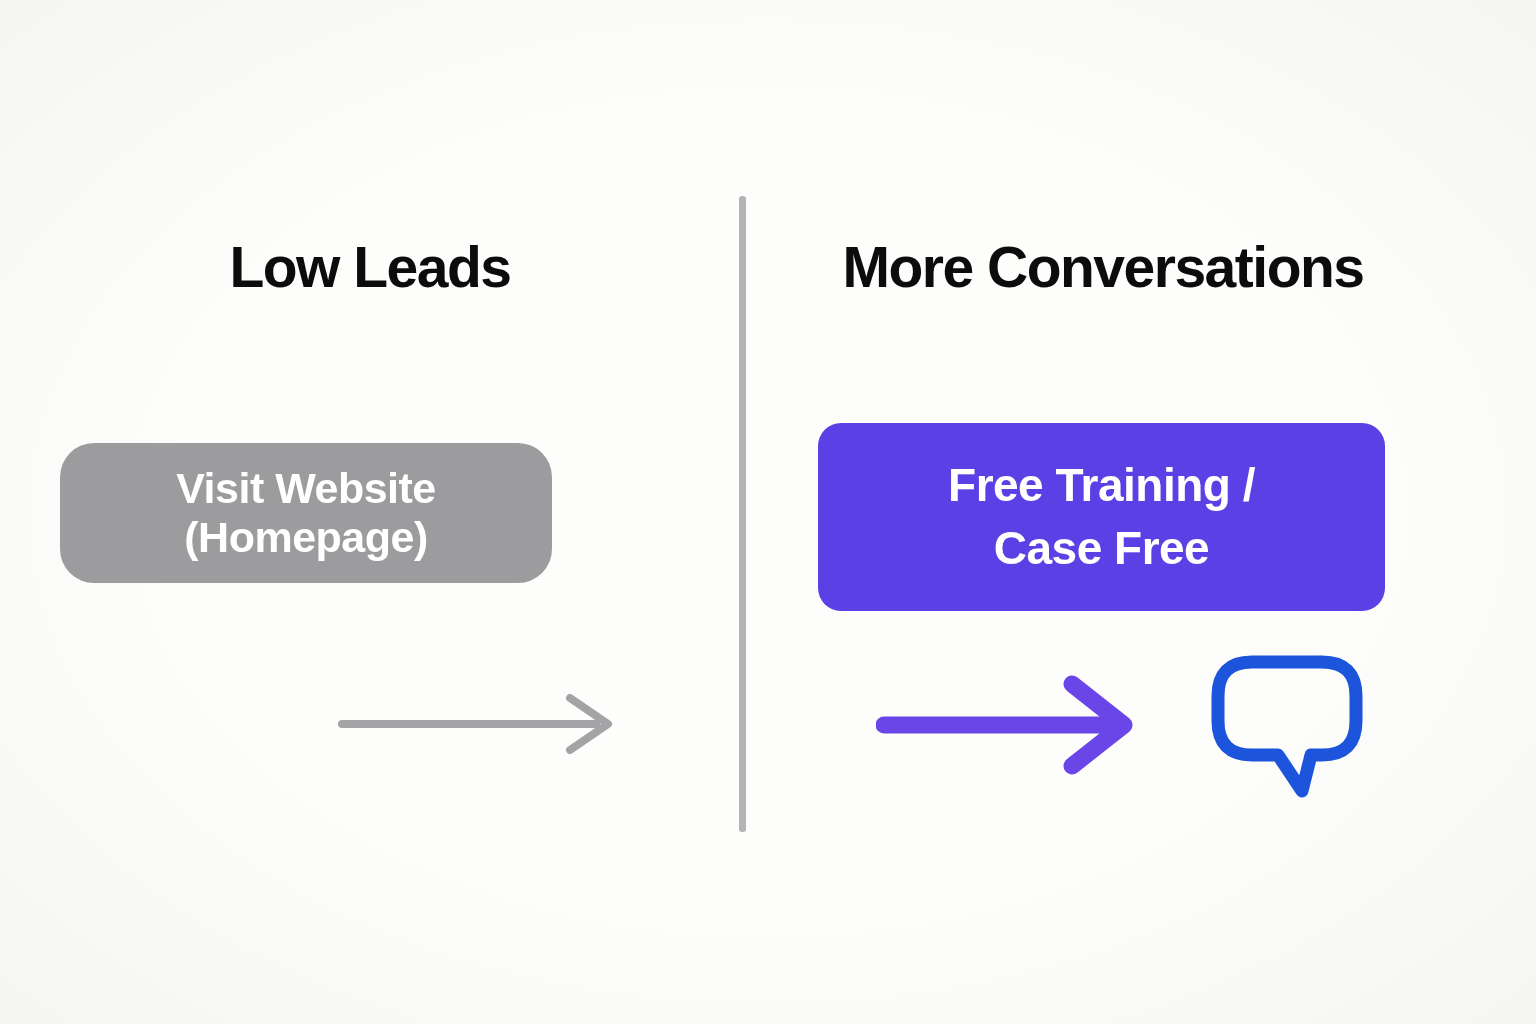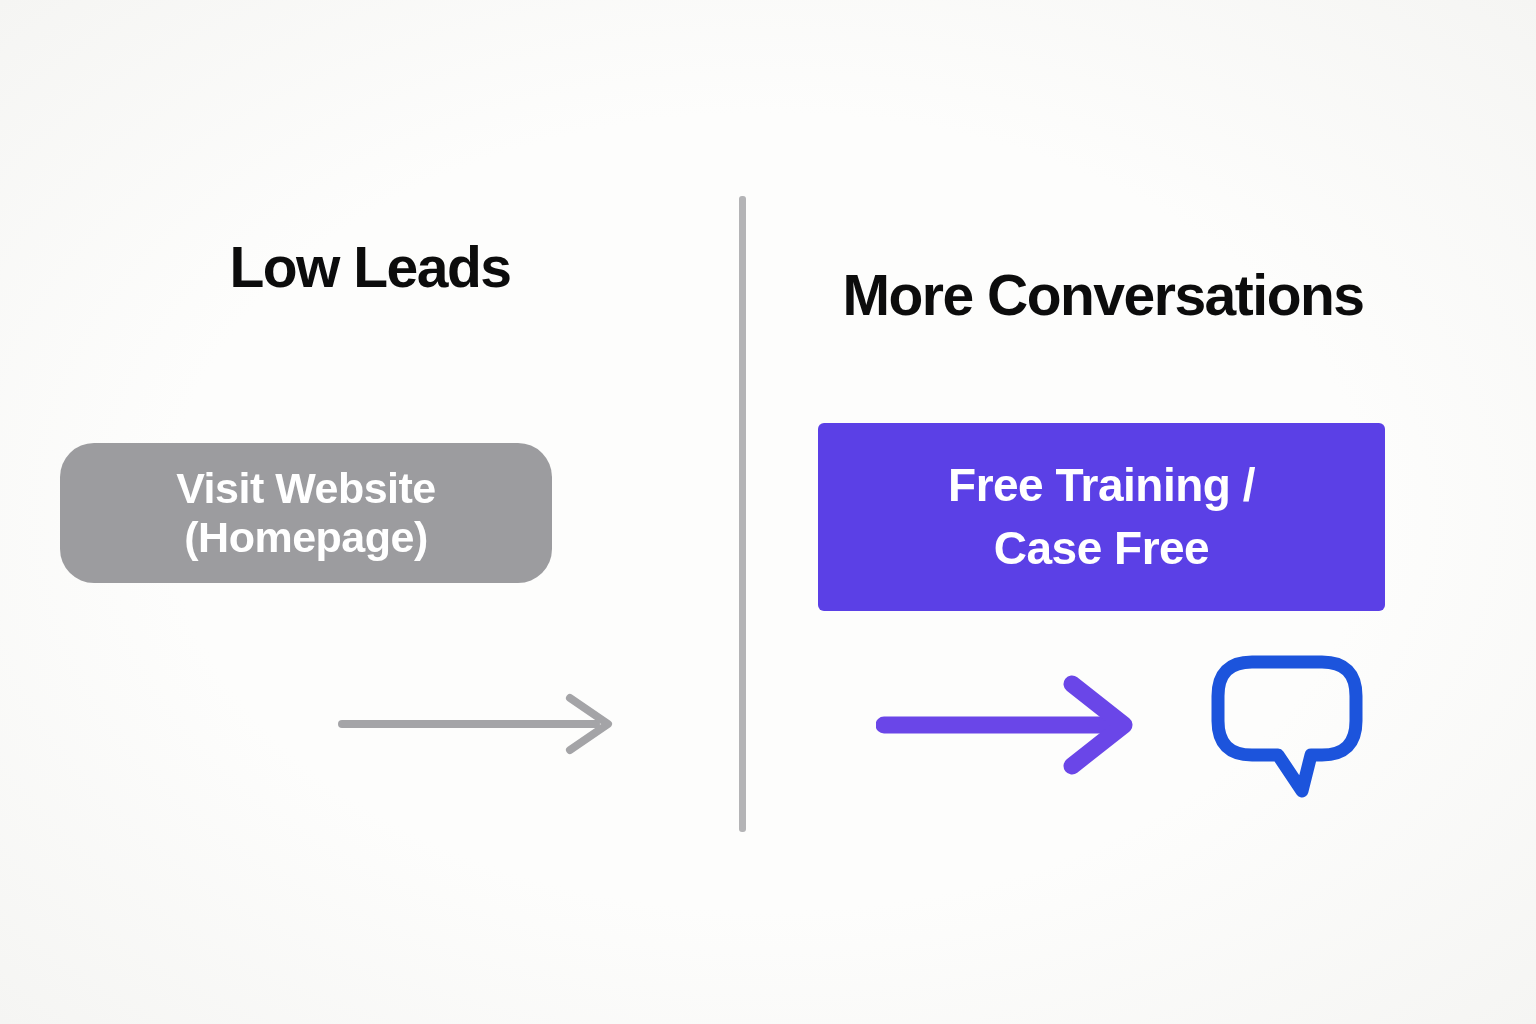--- a/index.html
+++ b/index.html
@@ -27,21 +27,21 @@
   .title {
     position: absolute;
     font-weight: 700;
     font-size: 57px;
     letter-spacing: -1.5px;
     color: #0c0c0c;
     text-align: center;
     white-space: nowrap;
   }
   .title-left  { left: 0px;   top: 234px; width: 740px; }
-  .title-right { left: 742px; top: 234px; width: 722px; margin-top: 28px; }
+  .title-right { left: 742px; top: 234px; width: 722px; }
 
   .pill {
     position: absolute;
     display: flex;
     align-items: center;
     justify-content: center;
     text-align: center;
     color: #ffffff;
     font-weight: 700;
   }
@@ -52,21 +52,21 @@
     height: 140px;
     border-radius: 34px;
     font-size: 43px;
     letter-spacing: -0.5px;
   }
   .pill-purple {
     left: 818px;
     top: 423px;
     width: 567px;
     height: 188px;
-    border-radius: 6px;
+    border-radius: 23px;
     font-size: 46px;
     line-height: 1.38;
     letter-spacing: -0.5px;
   }
 
   .arrow-gray   { position: absolute; left: 338px;  top: 686px; width: 282px;  height: 76px;  }
   .arrow-purple { position: absolute; left: 876px;  top: 670px; width: 264px;  height: 110px; }
   .bubble       { position: absolute; left: 1210px; top: 653px; width: 154px;  height: 150px; }
 
   svg { display: block; width: 100%; height: 100%; }

